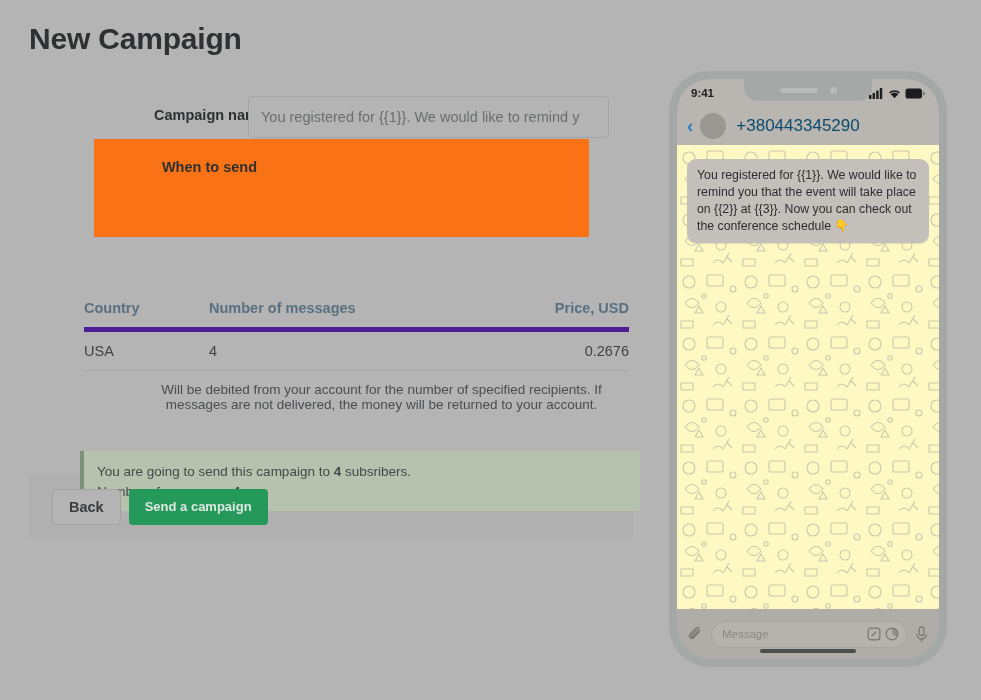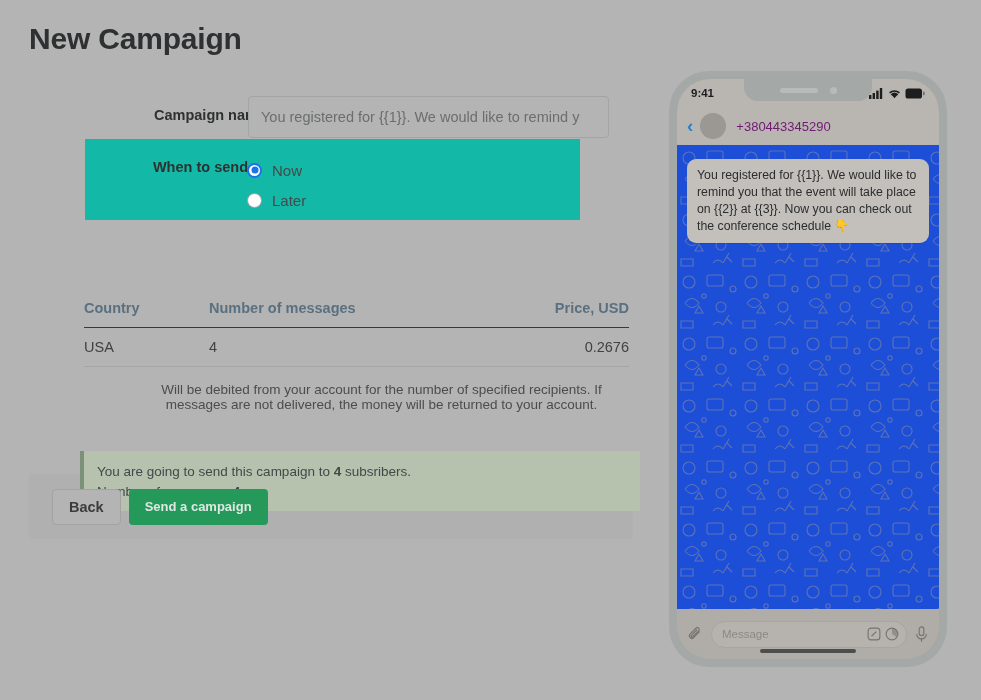--- a/index.html
+++ b/index.html
@@ -50,23 +50,23 @@
     border-radius: 4px;
     font-family: "Liberation Sans", sans-serif;
     font-size: 14.5px; color: #6b6d6e;
     padding: 0 12px;
     overflow: hidden; white-space: nowrap;
     display: flex; align-items: center;
   }
 
   
   .spotlight {
-    position: absolute; left: 85px; top: 139px;
-    width: 495px; height: 81px;
-    background: #14b8a6;
+    position: absolute; left: 94px; top: 139px;
+    width: 495px; height: 98px;
+    background: #f97316;
     z-index: 5;
   }
   .spotlight .when-label {
     position: absolute; left: 37px; top: 20px;
     width: 126px; text-align: right;
     font-size: 14.5px; font-weight: bold; color: #2f3031;
   }
   .radio-group { position: absolute; left: 162px; top: 18px; }
   .radio-opt {
     display: flex; align-items: center; height: 26px;
@@ -84,21 +84,21 @@
     left: 50%; top: 50%; transform: translate(-50%,-50%);
     width: 7px; height: 7px; border-radius: 50%;
     background: #1a73e8;
   }
   .radio-label { font-size: 15px; color: #46484a; }
 
   
   .table { position: absolute; left: 55px; top: 228px; width: 545px; }
   .table-head {
     display: flex; padding-bottom: 11px;
-    border-bottom: 1px solid #4c1d95;
+    border-bottom: 5px solid #4c1d95;
     font-size: 14.5px; font-weight: bold; color: #5a7080; align-items: flex-end;
   }
   .table-row {
     display: flex; padding: 11px 0 11px 0;
     border-bottom: 1px solid #a5a5a5;
     font-size: 14.5px; color: #3f4143;
   }
   .col-country { width: 125px; }
   .col-msgs { flex: 1; }
   .col-price { width: 120px; text-align: right; }
@@ -184,25 +184,25 @@
     background: #b9b5b0;
     display: flex; align-items: center; padding: 0 10px; z-index: 3;
   }
   .back-chevron {
     font-size: 19px; color: #2d7fc4; font-weight: bold; margin-right: 7px;
   }
   .avatar {
     width: 26px; height: 26px; border-radius: 50%;
     background: #9b9792; margin-right: 10px; flex: none;
   }
-  .chat-title { font-size: 13px; color: #701a75; }
+  .chat-title { font-size: 17px; color: #0c4a6e; }
 
   .chat-body {
     position: absolute; left: 0; top: 66px; width: 262px; bottom: 50px;
-    background: #1d4ed8;
+    background: #fef9c3;
     overflow: hidden;
     padding: 14px 10px 0 10px;
   }
   .doodles { position: absolute; inset: 0; opacity: 0.5; }
 
   .bubble-wrap { position: relative; z-index: 2; }
   .bubble {
     background: #c3c0bc;
     border-radius: 9px;
     padding: 8px 10px;
@@ -284,30 +284,20 @@
     </div>
 
     <div class="footer">
       <button class="btn-back">Back</button>
       <button class="btn-send">Send a campaign</button>
     </div>
   </div>
 
   <div class="spotlight">
     <div class="when-label">When to send</div>
-    <div class="radio-group">
-      <div class="radio-opt">
-        <span class="radio-dot checked"></span>
-        <span class="radio-label">Now</span>
-      </div>
-      <div class="radio-opt">
-        <span class="radio-dot"></span>
-        <span class="radio-label">Later</span>
-      </div>
-    </div>
   </div>
 
   <div class="phone">
     <div class="phone-screen">
 
       <div class="statusbar">
         <span class="status-time">9:41</span>
         <span class="status-icons">
           <svg width="15" height="11" viewBox="0 0 15 11">
             <rect x="0" y="7" width="2.4" height="4" fill="#1c1d1e"></rect>

